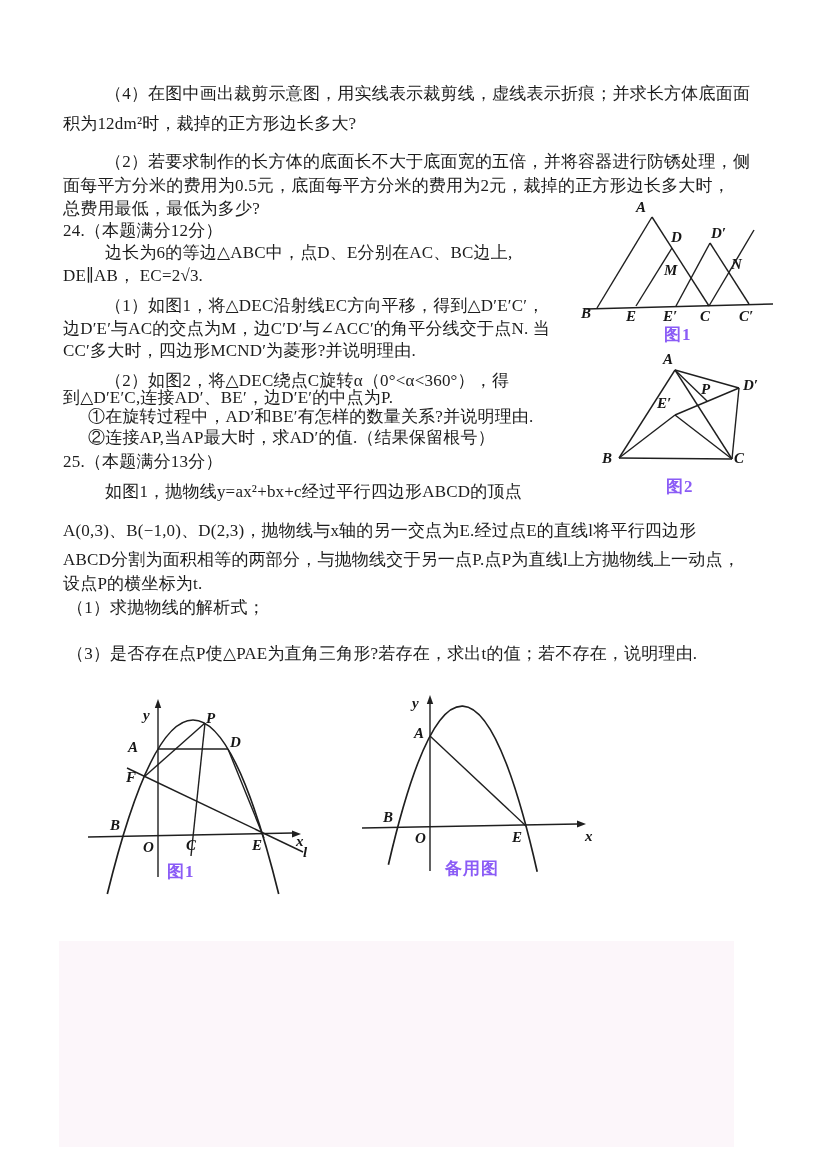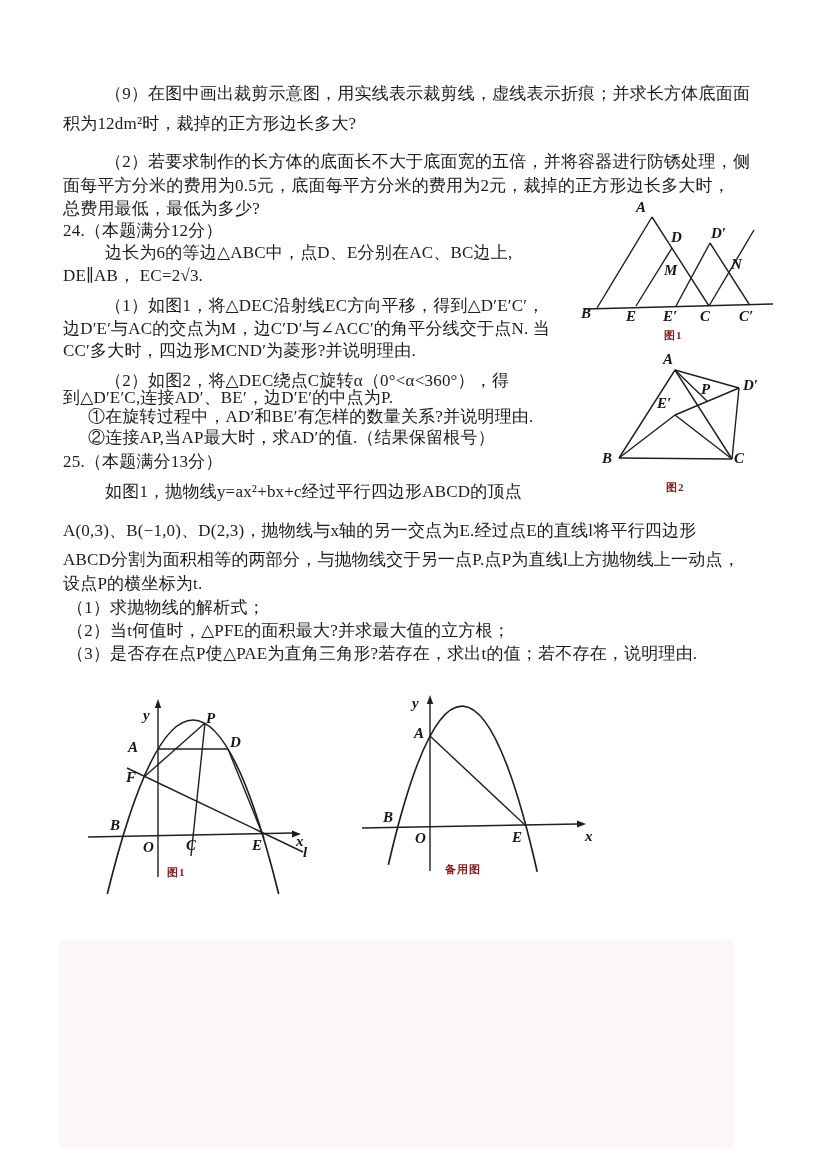--- a/index.html
+++ b/index.html
@@ -13,58 +13,57 @@
     position:absolute;white-space:nowrap;font-size:17px;line-height:20px;
     letter-spacing:0.2px;color:#1c1c1c;font-weight:500;
   }
   .fig{position:absolute;overflow:visible;}
   .fig svg{position:absolute;left:0;top:0;overflow:visible;}
   .pl{ 
     position:absolute;font-style:italic;font-size:15px;line-height:15px;
     color:#161616;font-weight:600;white-space:nowrap;
   }
   .cap{ 
-    position:absolute;font-style:normal;font-size:11px;line-height:18px;
-    color:#7f1d1d;font-weight:700;white-space:nowrap;letter-spacing:1px;
+    position:absolute;font-style:normal;font-size:17px;line-height:18px;
+    color:#8b5cf6;font-weight:700;white-space:nowrap;letter-spacing:1px;
   }
   .tint{ 
     position:absolute;left:59px;top:941px;width:675px;height:206px;
     background:#fcf6fa;
   }
   svg line, svg path, svg polyline{stroke:#1f1f1f;stroke-width:1.4;fill:none;}
   svg path.curve{stroke-width:1.7;}
   svg path.ah{fill:#1f1f1f;stroke:none;}
 </style>
 </head>
 <body>
 
 <div class="page">
 
-  <div class="tl" style="left:105px;top:84px">（9）在图中画出裁剪示意图，用实线表示裁剪线，虚线表示折痕；并求长方体底面面</div>
+  <div class="tl" style="left:105px;top:84px">（4）在图中画出裁剪示意图，用实线表示裁剪线，虚线表示折痕；并求长方体底面面</div>
   <div class="tl" style="left:63px;top:114px">积为12dm²时，裁掉的正方形边长多大?</div>
   <div class="tl" style="left:105px;top:152px">（2）若要求制作的长方体的底面长不大于底面宽的五倍，并将容器进行防锈处理，侧</div>
   <div class="tl" style="left:63px;top:176px">面每平方分米的费用为0.5元，底面每平方分米的费用为2元，裁掉的正方形边长多大时，</div>
   <div class="tl" style="left:63px;top:199px">总费用最低，最低为多少?</div>
   <div class="tl" style="left:63px;top:221px">24.（本题满分12分）</div>
   <div class="tl" style="left:105px;top:243px">边长为6的等边△ABC中，点D、E分别在AC、BC边上,</div>
   <div class="tl" style="left:63px;top:266px">DE∥AB， EC=2√3.</div>
   <div class="tl" style="left:105px;top:296px">（1）如图1，将△DEC沿射线EC方向平移，得到△D′E′C′，</div>
   <div class="tl" style="left:63px;top:341px">CC′多大时，四边形MCND′为菱形?并说明理由.</div>
   <div class="tl" style="left:63px;top:319px">边D′E′与AC的交点为M，边C′D′与∠ACC′的角平分线交于点N. 当</div>
   <div class="tl" style="left:105px;top:371px">（2）如图2，将△DEC绕点C旋转α（0°&lt;α&lt;360°），得</div>
   <div class="tl" style="left:63px;top:388px">到△D′E′C,连接AD′、BE′，边D′E′的中点为P.</div>
   <div class="tl" style="left:88px;top:428px">②连接AP,当AP最大时，求AD′的值.（结果保留根号）</div>
   <div class="tl" style="left:88px;top:407px">①在旋转过程中，AD′和BE′有怎样的数量关系?并说明理由.</div>
   <div class="tl" style="left:63px;top:452px">25.（本题满分13分）</div>
   <div class="tl" style="left:105px;top:482px">如图1，抛物线y=ax²+bx+c经过平行四边形ABCD的顶点</div>
   <div class="tl" style="left:63px;top:521px">A(0,3)、B(−1,0)、D(2,3)，抛物线与x轴的另一交点为E.经过点E的直线l将平行四边形</div>
   <div class="tl" style="left:63px;top:550px">ABCD分割为面积相等的两部分，与抛物线交于另一点P.点P为直线l上方抛物线上一动点，</div>
   <div class="tl" style="left:63px;top:574px">设点P的横坐标为t.</div>
   <div class="tl" style="left:67px;top:598px">（1）求抛物线的解析式；</div>
-  <div class="tl" style="left:67px;top:621px">（2）当t何值时，△PFE的面积最大?并求最大值的立方根；</div>
   <div class="tl" style="left:67px;top:644px">（3）是否存在点P使△PAE为直角三角形?若存在，求出t的值；若不存在，说明理由.</div>
 
   <div class="fig" style="left:575px;top:195px;width:205px;height:155px">
     <svg width="205" height="155" viewBox="575 195 205 155">
       <line x1="586" y1="309" x2="773" y2="304"></line>
       <line x1="652" y1="217" x2="597" y2="308"></line>
       <line x1="652" y1="217" x2="709" y2="306"></line>
       <line x1="636" y1="306" x2="672" y2="248"></line>
       <line x1="676" y1="306" x2="710" y2="243"></line>
       <line x1="710" y1="243" x2="749" y2="304"></line>

